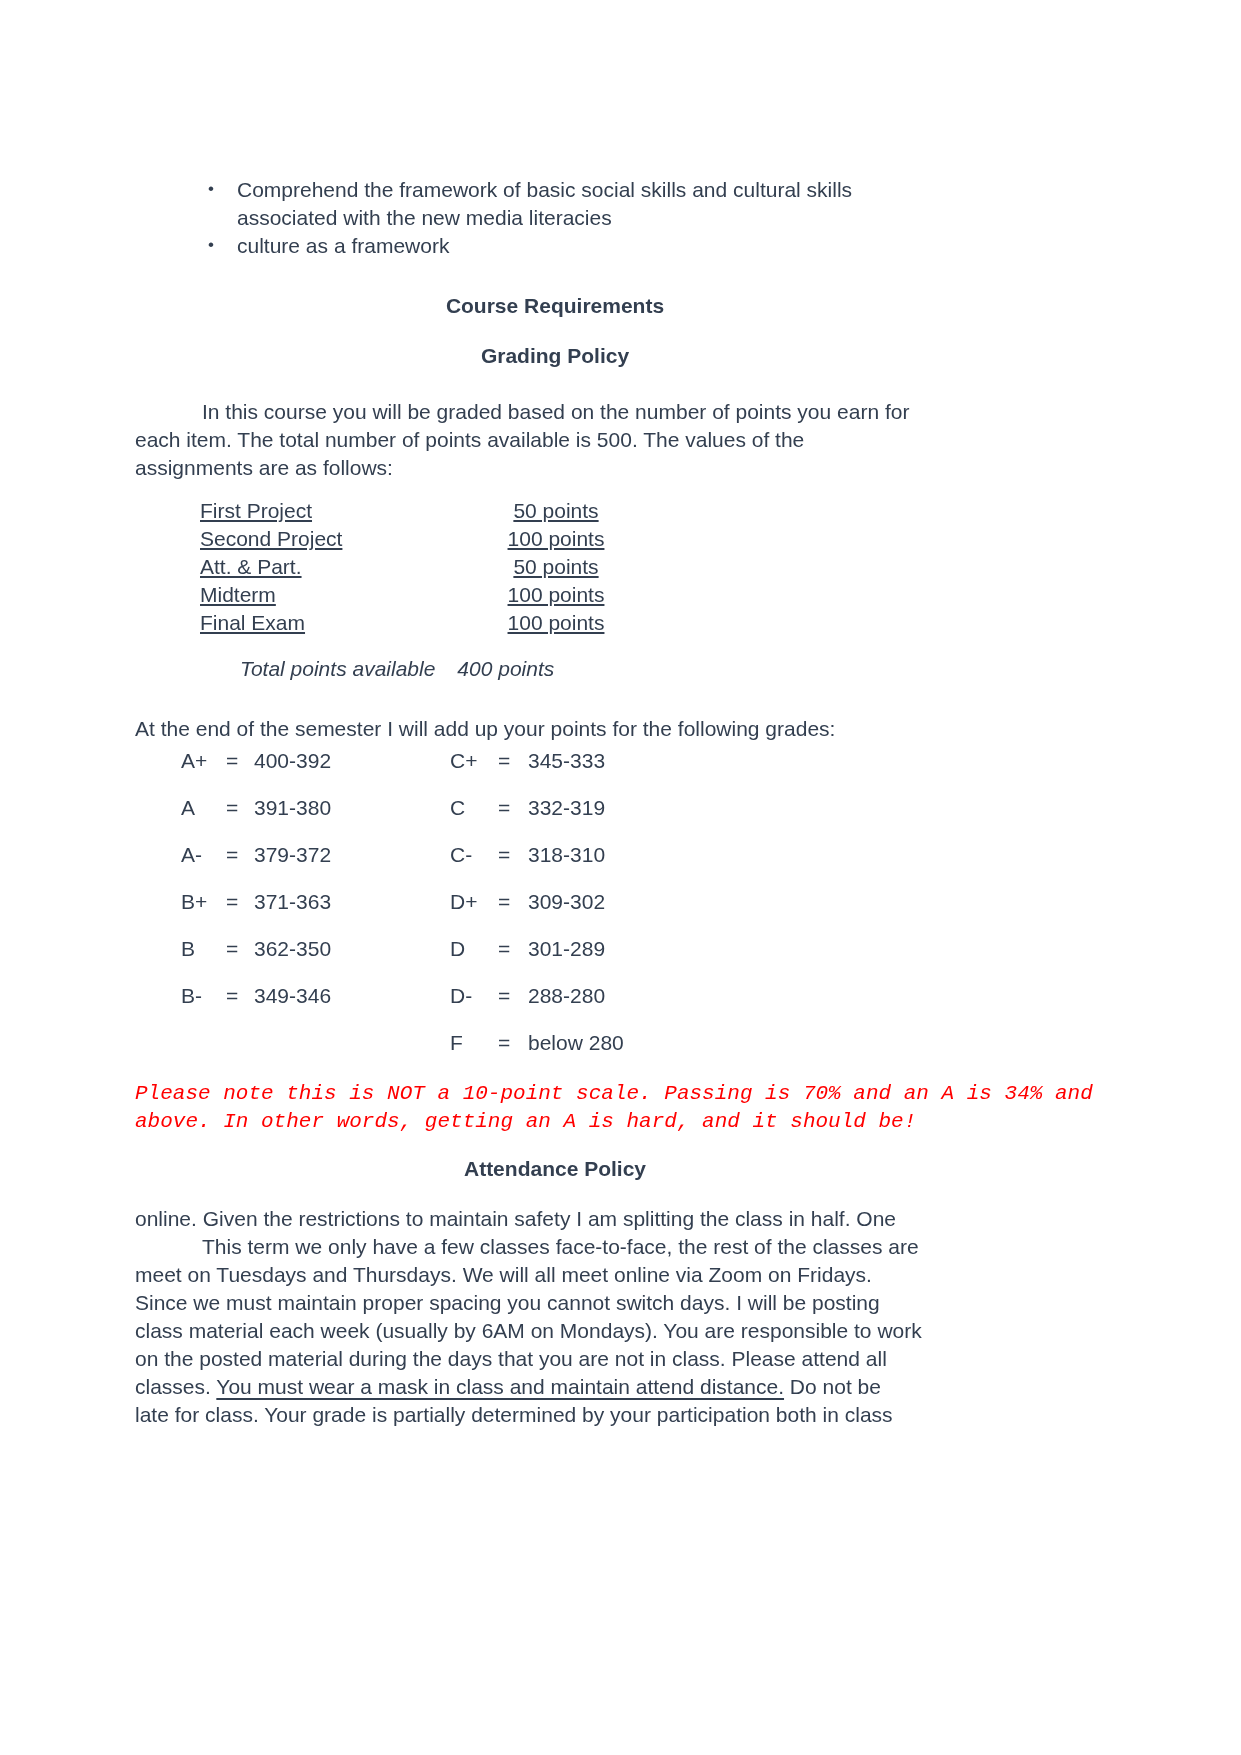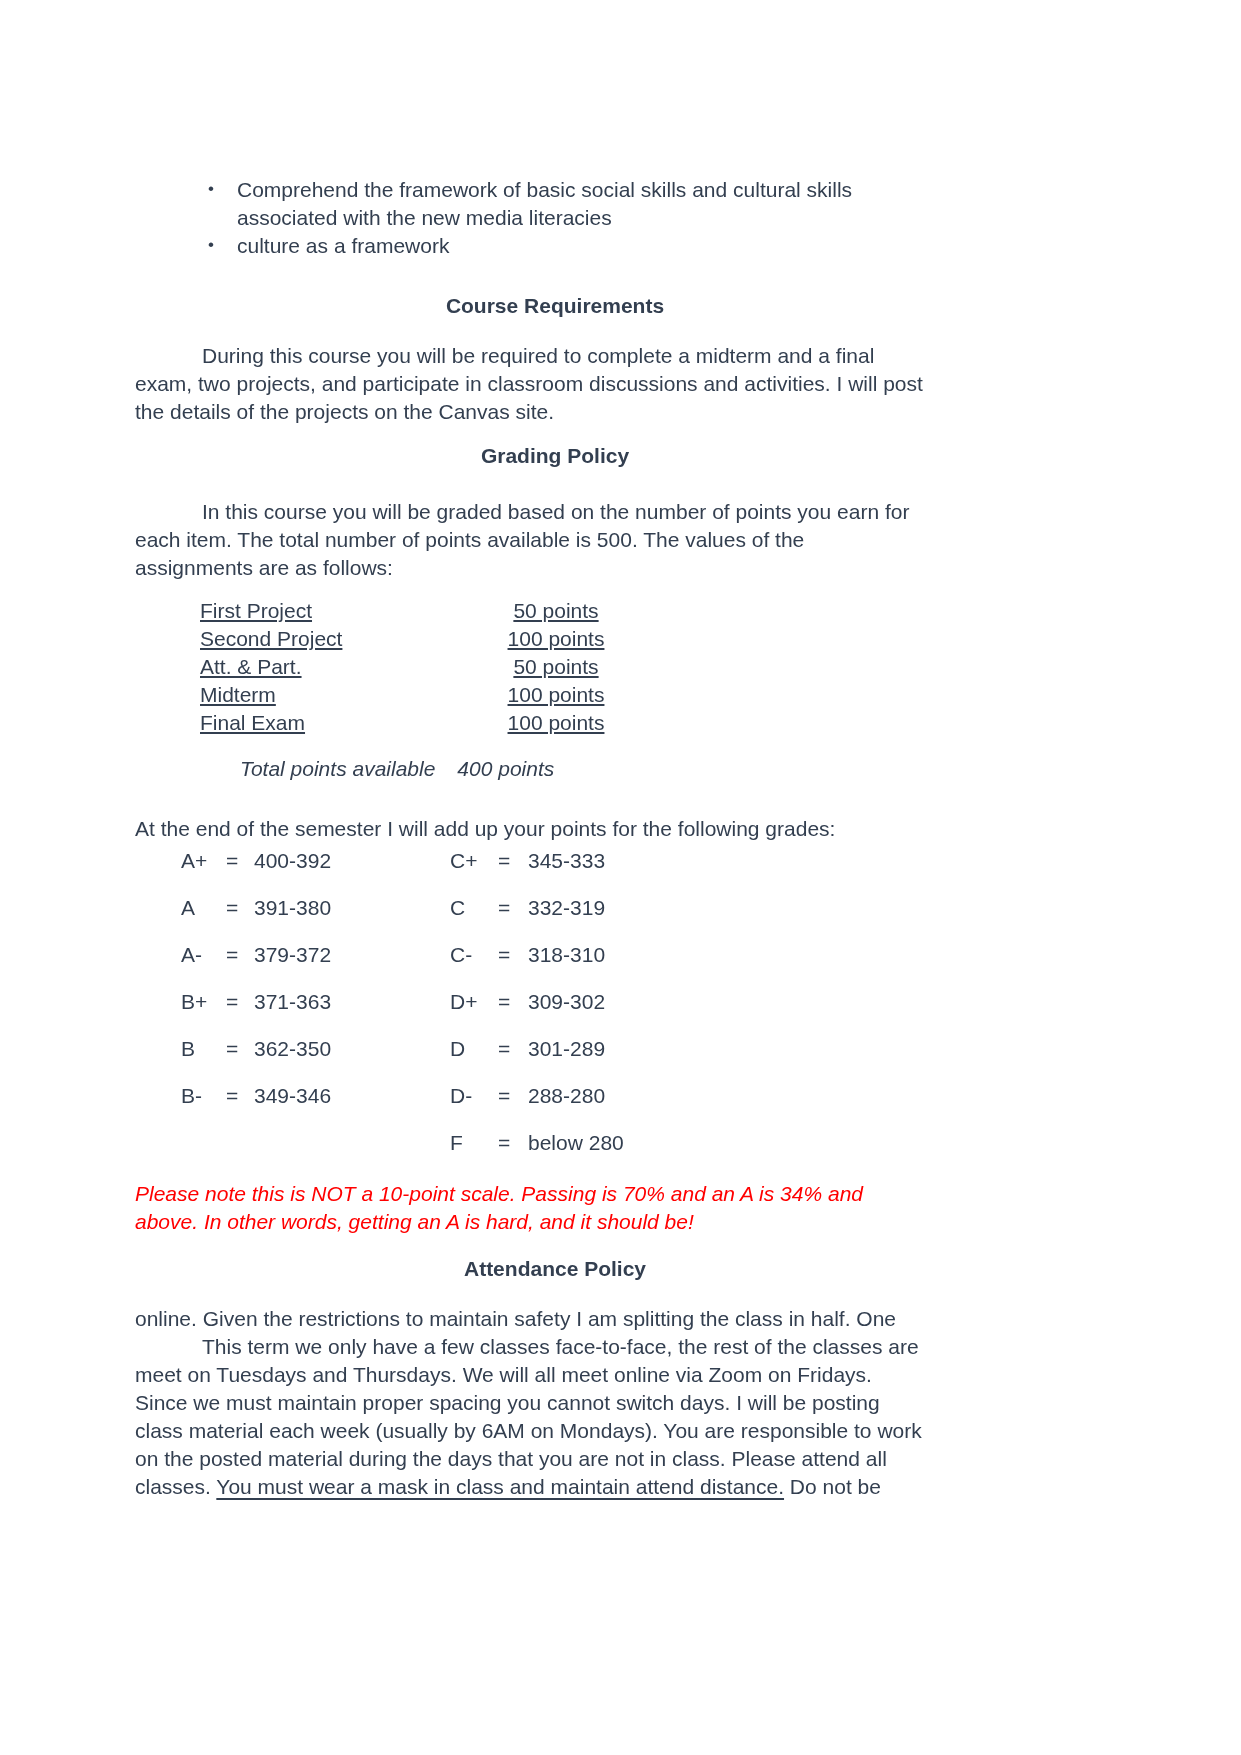--- a/index.html
+++ b/index.html
@@ -58,20 +58,21 @@
   .g-cell { display: flex; }
   .g-cell.left { width: 269px; flex: 0 0 269px; }
   .g-cell.left .g-grade { width: 45px; }
   .g-cell.left .g-eq { width: 28px; }
   .g-cell.right .g-grade { width: 48px; }
   .g-cell.right .g-eq { width: 30px; }
 
   .note {
     margin-top: 23px;
     font-style: italic;
+    font-family: Liberation Mono, monospace;
   }
 
   .underlined {
     text-decoration: underline;
     text-underline-offset: 4px;
     text-decoration-thickness: 2px;
   }
 </style>
 </head>
 <body>
@@ -85,25 +86,20 @@
         <div class="line">associated with the new media literacies</div>
       </div>
       <div class="bullet-item">
         <span class="bullet-dot">•</span>
         <div class="line">culture as a framework</div>
       </div>
     </div>
 
   <div class="heading cr">Course Requirements</div>
 
-  <div class="para" id="cr-para">
-      <div class="line first-indent">During this course you will be required to complete a midterm and a final</div>
-      <div class="line">exam, two projects, and participate in classroom discussions and activities. I will post</div>
-      <div class="line">the details of the projects on the Canvas site.</div>
-    </div>
 
   <div class="heading gp">Grading Policy</div>
 
   <div class="para" id="gp-para">
       <div class="line first-indent">In this course you will be graded based on the number of points you earn for</div>
       <div class="line">each item. The total number of points available is 500. The values of the</div>
       <div class="line">assignments are as follows:</div>
     </div>
 
   <div class="points-table">
@@ -227,15 +223,16 @@
   <div class="heading ap">Attendance Policy</div>
 
   <div class="para" id="ap-para">
       <div class="line">online. Given the restrictions to maintain safety I am splitting the class in half. One</div>
       <div class="line first-indent">This term we only have a few classes face-to-face, the rest of the classes are</div>
       <div class="line">meet on Tuesdays and Thursdays. We will all meet online via Zoom on Fridays.</div>
       <div class="line">Since we must maintain proper spacing you cannot switch days. I will be posting</div>
       <div class="line">class material each week (usually by 6AM on Mondays). You are responsible to work</div>
       <div class="line">on the posted material during the days that you are not in class. Please attend all</div>
       <div class="line"><span>classes. </span><span class="underlined">You must wear a mask in class and maintain attend distance.</span><span> Do not be</span></div>
+      <div class="line">late for class. Your grade is partially determined by your participation both in class</div>
     </div>
 
 </div>
 
 </body></html>

